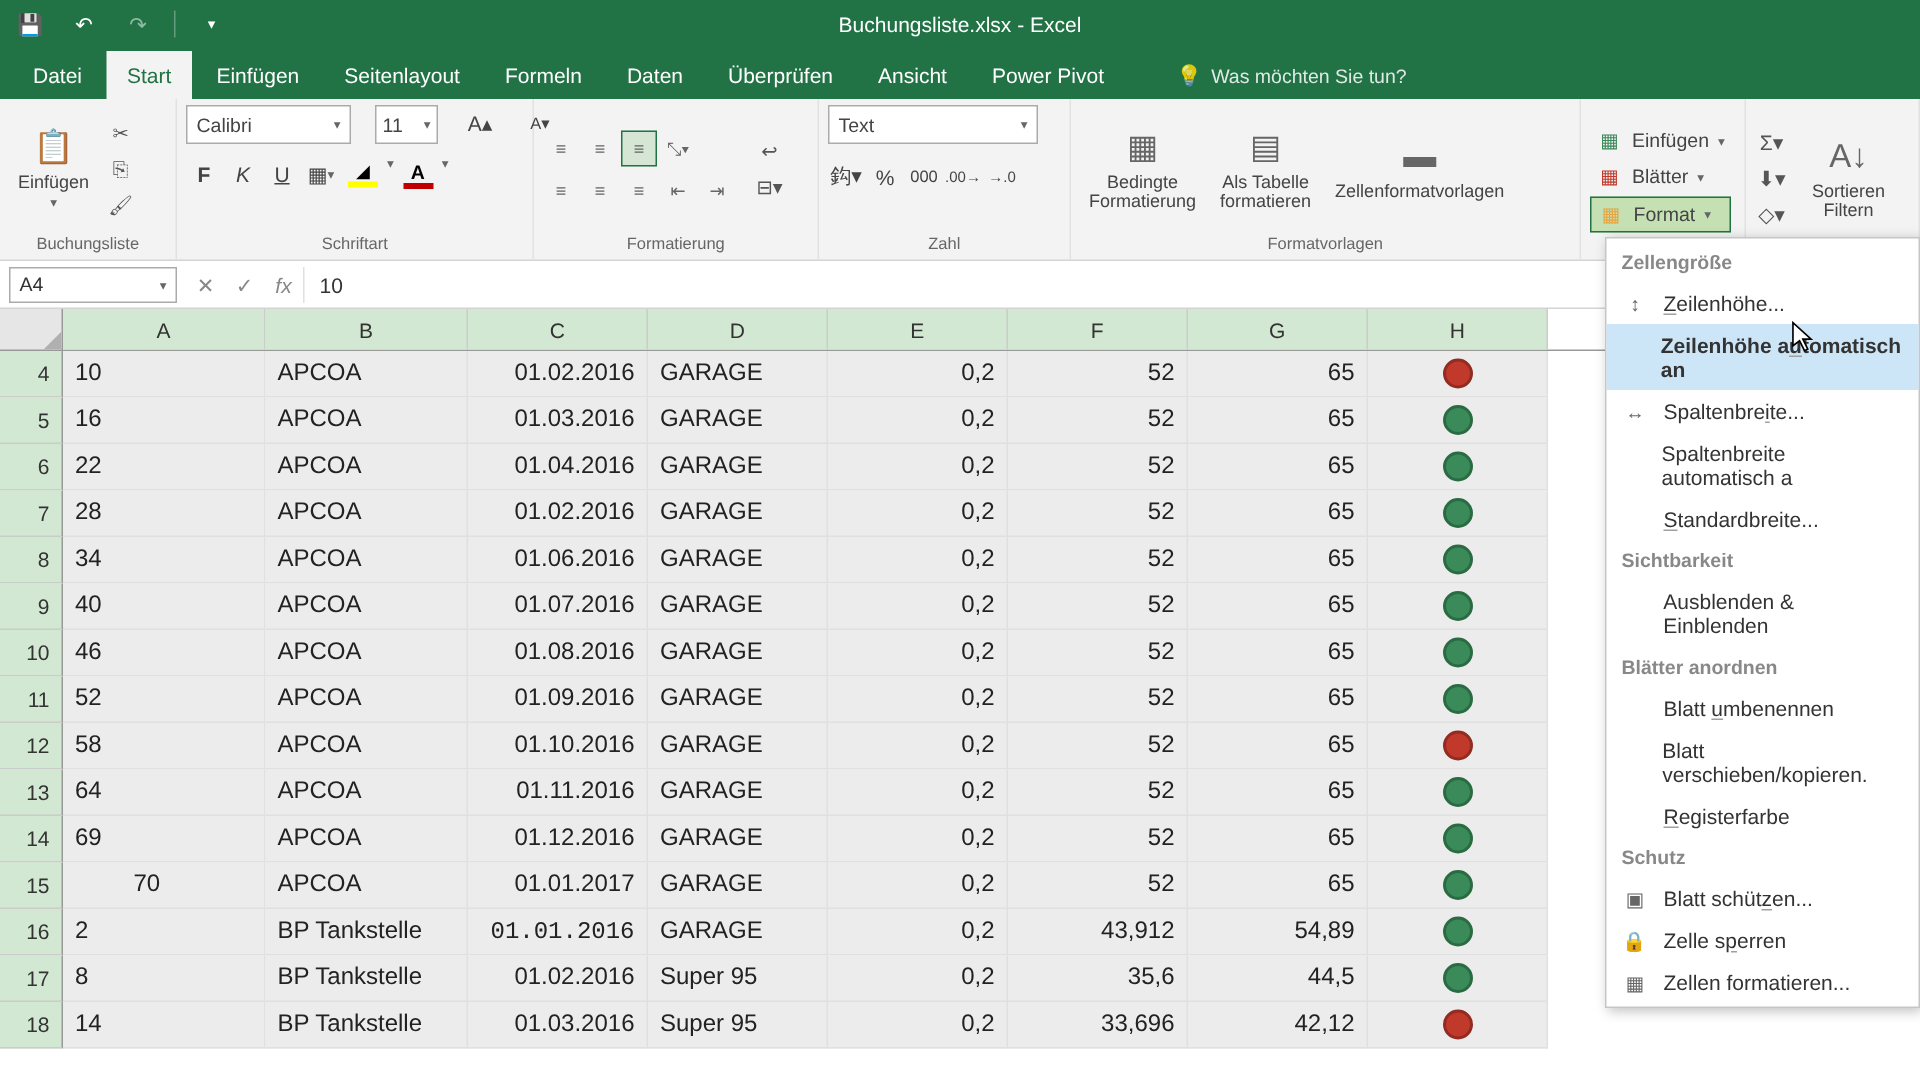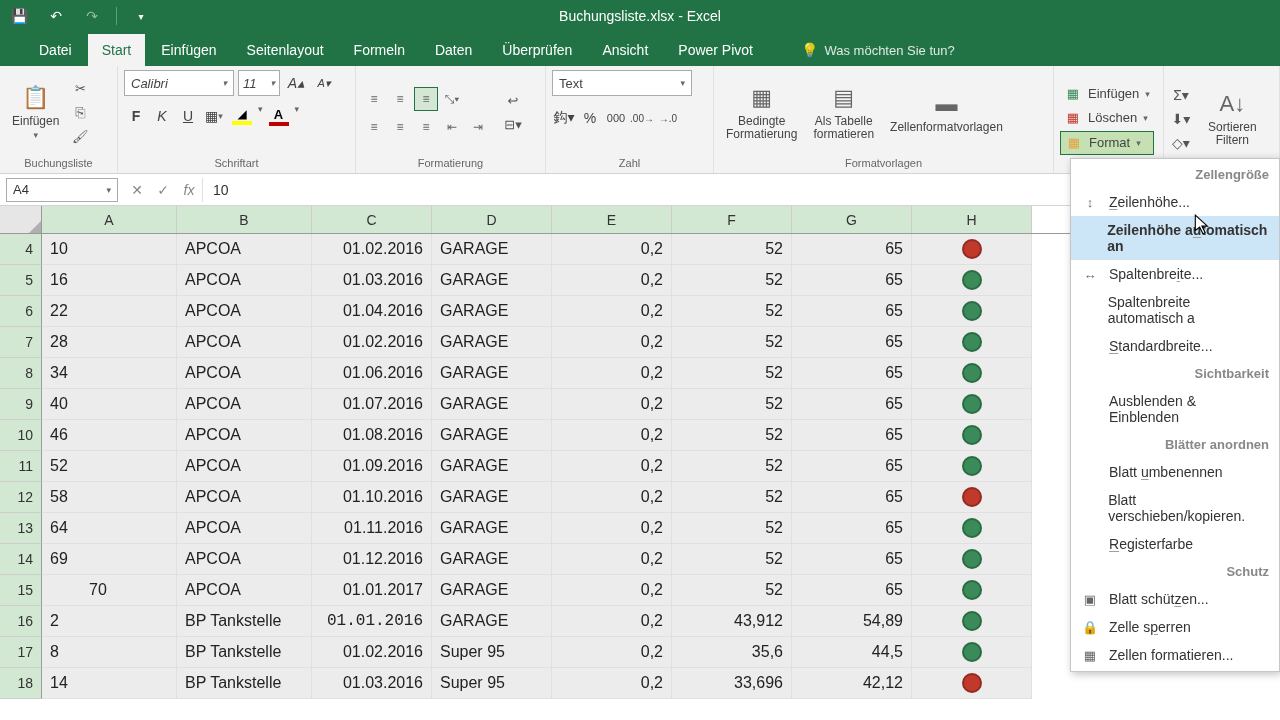--- a/index.html
+++ b/index.html
@@ -6,39 +6,39 @@
   body { width: 1280px; height: 720px; overflow: hidden; background: #fff; position: relative; user-select: none; }
 
   
   .titlebar { height: 32px; background: #217346; display: flex; align-items: center; color: #fff; position: relative; }
   .qat { display: flex; align-items: center; gap: 12px; padding: 0 8px; }
   .qat-btn { width: 24px; height: 24px; display: flex; align-items: center; justify-content: center; color: #fff; font-size: 14px; }
   .qat-sep { width: 1px; height: 18px; background: rgba(255,255,255,0.3); }
   .title-center { position: absolute; left: 50%; transform: translateX(-50%); font-size: 14px; color: #fff; }
 
   
-  .tabbar { height: 34px; background: #217346; display: flex; align-items: flex-end; padding-left: 25px; gap: 2px; text-align: right; }
+  .tabbar { height: 34px; background: #217346; display: flex; align-items: flex-end; padding-left: 8px; gap: 2px; text-align: right; }
   .tab { padding: 8px 14px; font-size: 14px; color: #fff; cursor: pointer; }
   .tab.active { background: #f3f3f3; color: #217346; font-weight: 400; }
   .file-tab { background: transparent; color: #fff; }
   .tellme { display: flex; align-items: center; gap: 6px; padding: 8px 12px; color: rgba(255,255,255,0.85); font-size: 13px; margin-left: 20px; }
   .tellme .bulb { font-size: 14px; }
 
   
   .ribbon { height: 108px; background: #f3f3f3; border-bottom: 1px solid #d4d4d4; display: flex; }
   .group { border-right: 1px solid #e1e1e1; display: flex; flex-direction: column; justify-content: space-between; padding: 4px 6px 2px 6px; position: relative; }
   .group-label { text-align: center; font-size: 11px; color: #666; padding: 2px 0; position: relative; }
   .group-body { flex: 1; display: flex; align-items: center; gap: 4px; }
 
   .big-btn { display: flex; flex-direction: column; align-items: center; justify-content: center; gap: 3px; padding: 2px 6px; font-size: 12px; color: #444; text-align:center; line-height:1.1; }
   .big-icon { width: 32px; height: 28px; display:flex; align-items:center; justify-content:center; font-size: 22px; color:#666; }
   .mini-stack { display: flex; flex-direction: column; gap: 2px; }
   .mini-btn { width: 22px; height: 22px; display:flex; align-items:center; justify-content:center; font-size:13px; color:#555; border:1px solid transparent; }
 
-  .font-row { display:flex; align-items:center; gap:4px;font-style:italic; }
+  .font-row { display:flex; gap:16px; }
   .font-name { width: 110px; height: 26px; border:1px solid #ababab; background:#fff; font-size:13px; padding:0 6px; display:flex; align-items:center; justify-content:space-between; color:#444; }
   .font-size { width: 42px; height: 26px; border:1px solid #ababab; background:#fff; font-size:13px; padding:0 4px; display:flex; align-items:center; justify-content:space-between; color:#444; }
   .dd-caret { font-size:9px; color:#666; }
   .row2 { display:flex; gap:2px; margin-top:4px; }
   .fmt-btn { width:24px; height:24px; display:flex; align-items:center; justify-content:center; font-size:14px; color:#444; }
   .fmt-btn.bold{font-weight:bold;}
   .fmt-btn.italic{font-style:italic;}
   .fmt-btn.under{text-decoration:underline;}
   .color-swatch { width:20px; height:4px; }
   .fill-btn, .font-color-btn { display:flex; flex-direction:column; align-items:center; justify-content:center; width:28px; height:24px; }
@@ -75,21 +75,21 @@
   .cell.l { justify-content:flex-start; }
   .cell.r { justify-content:flex-end; }
   .cell.c { justify-content:center; }
   .row.first .cell:first-of-type { background:#fff; border:2px solid #217346; }
   .dot { width:20px;height:20px;border-radius:50%; }
   .dot.green{ background:#3a8a5a; border:2px solid #2a6b42; }
   .dot.red{ background:#c0392b; border:2px solid #922b21; }
 
   
   .format-menu { position:absolute; right:0; top:158px; width:210px; background:#fff; border:1px solid #c6c6c6; box-shadow:2px 2px 8px rgba(0,0,0,0.25); z-index:100; font-size:14px; color:#333; padding:2px 0; }
-  .menu-header { padding:6px 10px; color:#888; font-weight:600; font-size:13px;text-align:right; }
+  .menu-header { padding:6px 10px; color:#888; font-weight:600; font-size:13px; }
   .menu-item { display:flex; align-items:center; gap:10px; padding:6px 10px 6px 10px; cursor:pointer; }
   .menu-item.hover { background:#cde6f7;font-weight:bold; }
   .menu-item .micon { width:18px; display:flex; align-items:center; justify-content:center; color:#666; font-size:13px; }
   .menu-item .under { text-decoration: underline; text-decoration-color:#a0a0a0; text-underline-offset:2px; display:inline-block; }
   .cursor { position:absolute; width:18px;height:22px; z-index:200; }
 </style>
 </head>
 <body>
 
 <div class="titlebar">
@@ -236,21 +236,21 @@
   <div class="group" style="width:110px">
     <div class="group-body">
       <div class="cells-stack">
         <div class="cells-item">
           <span class="ic" style="color:#3a8a5a">▦</span>
           <span>Einfügen</span>
           <span class="dd-caret">▾</span>
         </div>
         <div class="cells-item">
           <span class="ic" style="color:#c0392b">▦</span>
-          <span>Löschen</span>
+          <span>Blätter</span>
           <span class="dd-caret">▾</span>
         </div>
         <div class="cells-item active">
           <span class="ic" style="color:#e8a33d">▦</span>
           <span>Format</span>
           <span class="dd-caret">▾</span>
         </div>
       </div>
     </div>
     <div class="group-label"></div>

